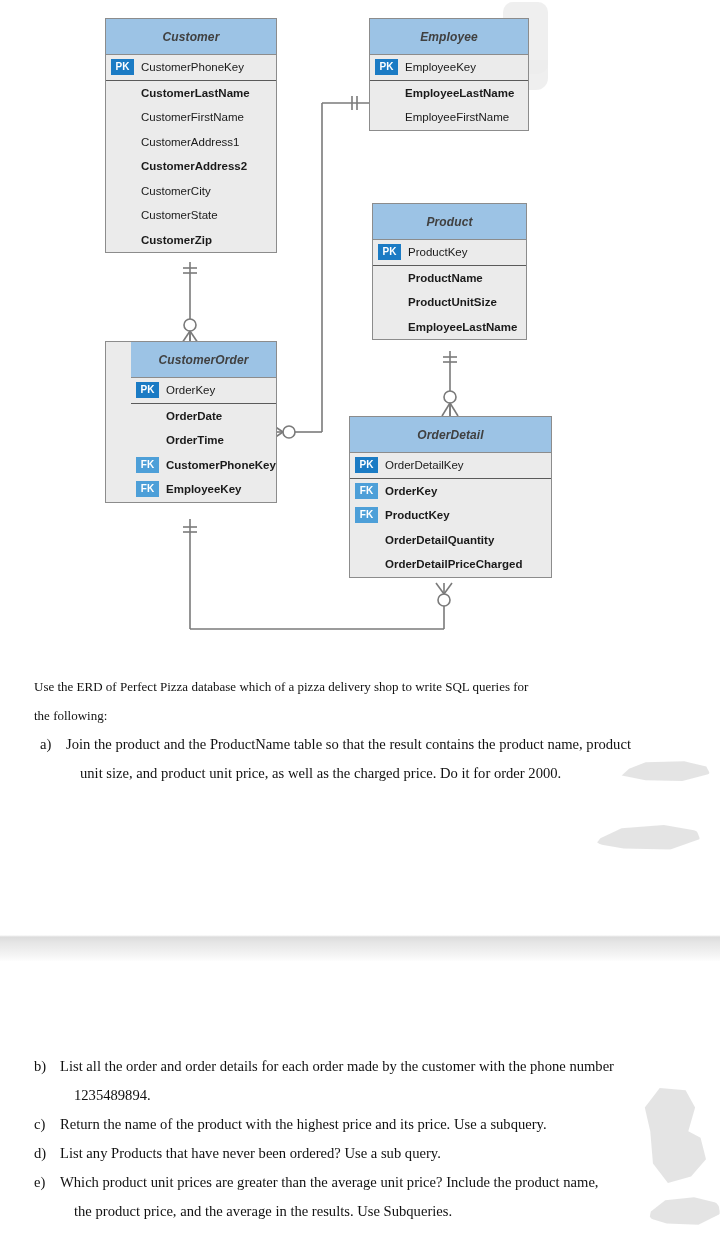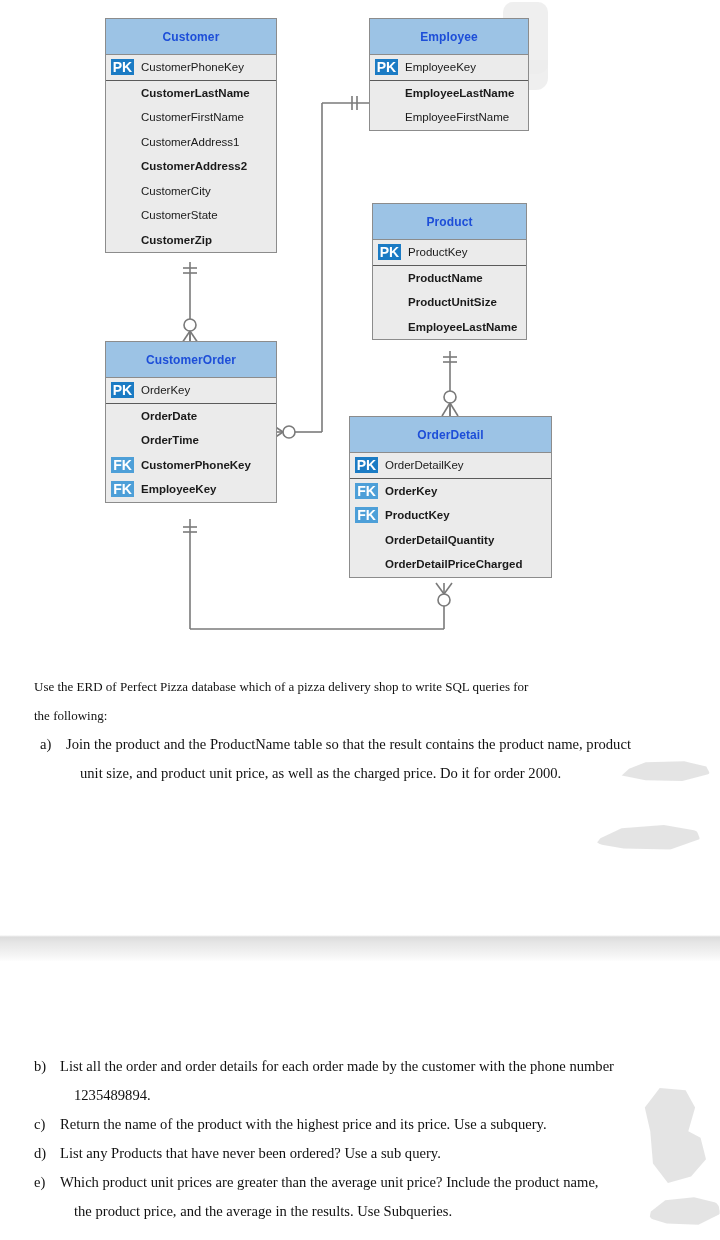--- a/index.html
+++ b/index.html
@@ -29,37 +29,38 @@
     box-sizing:border-box;
     font-size:11.5px;
     color:#1a1a1a;
   }
   .entity .ent-head{
     background:#9cc3e5;
     border-bottom:1px solid #8c8c8c;
     text-align:center;
     font-weight:bold;
     font-size:12px;
-    color:#1d4ed8;
+    color:#404040;
     letter-spacing:.1px;
     display:flex;align-items:center;justify-content:center;
     height:35px;
+    font-style:italic;
   }
   .entity .pk-block{border-bottom:1.5px solid #5a5a5a;}
   .attr{
     display:flex;align-items:center;
     height:24.5px;
     padding-left:5px;
     box-sizing:border-box;
     white-space:nowrap;
   }
   .badge{
     display:inline-flex;align-items:center;justify-content:center;
     width:23px;height:16px;
-    font-size:14px;font-weight:bold;color:#ffffff;
+    font-size:10px;font-weight:bold;color:#ffffff;
     margin-right:7px;flex:none;
     line-height:1;
   }
   .badge.pk{background:#1b7bc4;}
   .badge.fk{background:#4d9fd8;}
   .badge.none{background:transparent;}
   .attr .aname{flex:1;}
   .attr.bold .aname{font-weight:bold;}
   .attr.plain .aname{font-weight:normal;}
 
@@ -215,21 +216,21 @@
           <span class="badge none"></span>
           <span class="aname">ProductUnitSize</span>
         </div>
       <div class="attr bold">
           <span class="badge none"></span>
           <span class="aname">EmployeeLastName</span>
         </div>
     </div>
   </div>
 
-  <div class="entity" style="left:105px;top:341px;width:172px;">
+  <div class="entity" style="left:105px;top:341px;width:172px;padding-left:25px;">
     <div class="ent-head">CustomerOrder</div>
     <div class="pk-block">
       <div class="attr plain">
         <span class="badge pk">PK</span>
         <span class="aname">OrderKey</span>
       </div>
     </div>
     <div>
       <div class="attr bold">
           <span class="badge none"></span>

